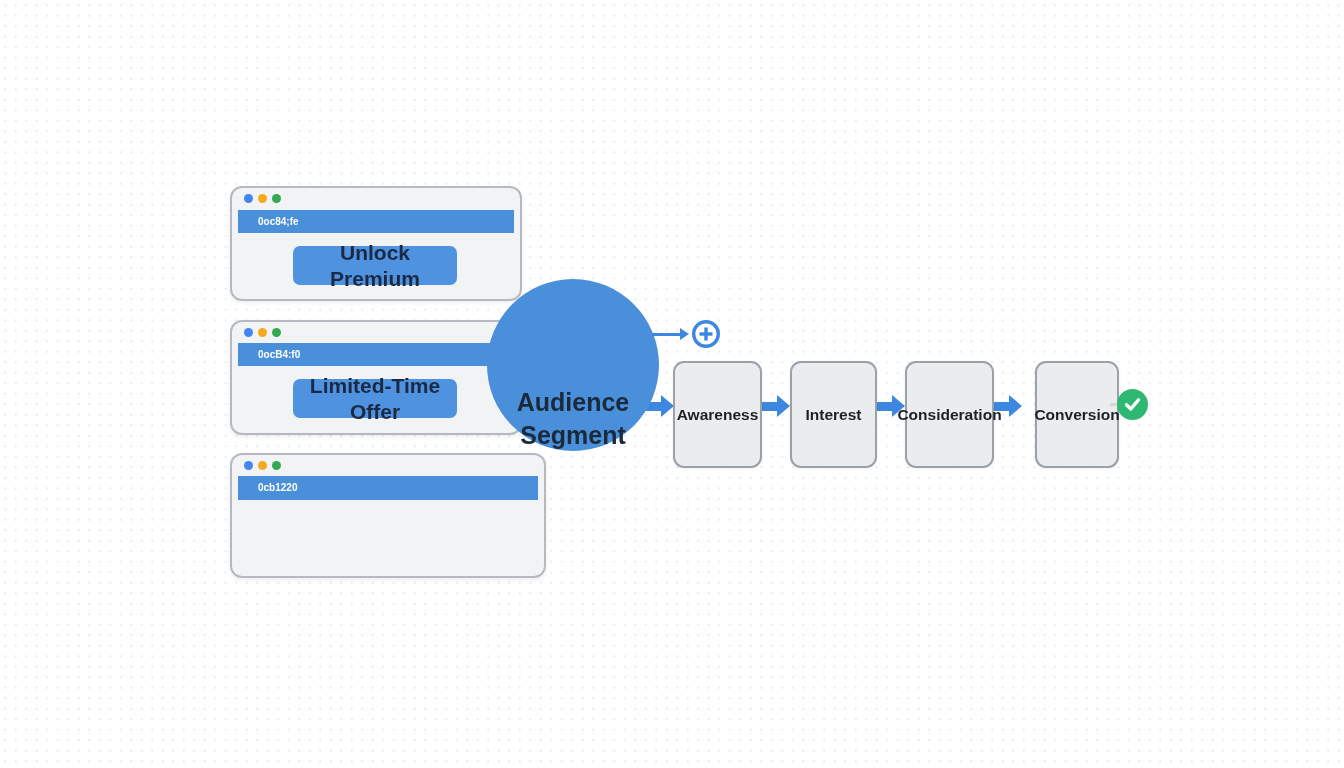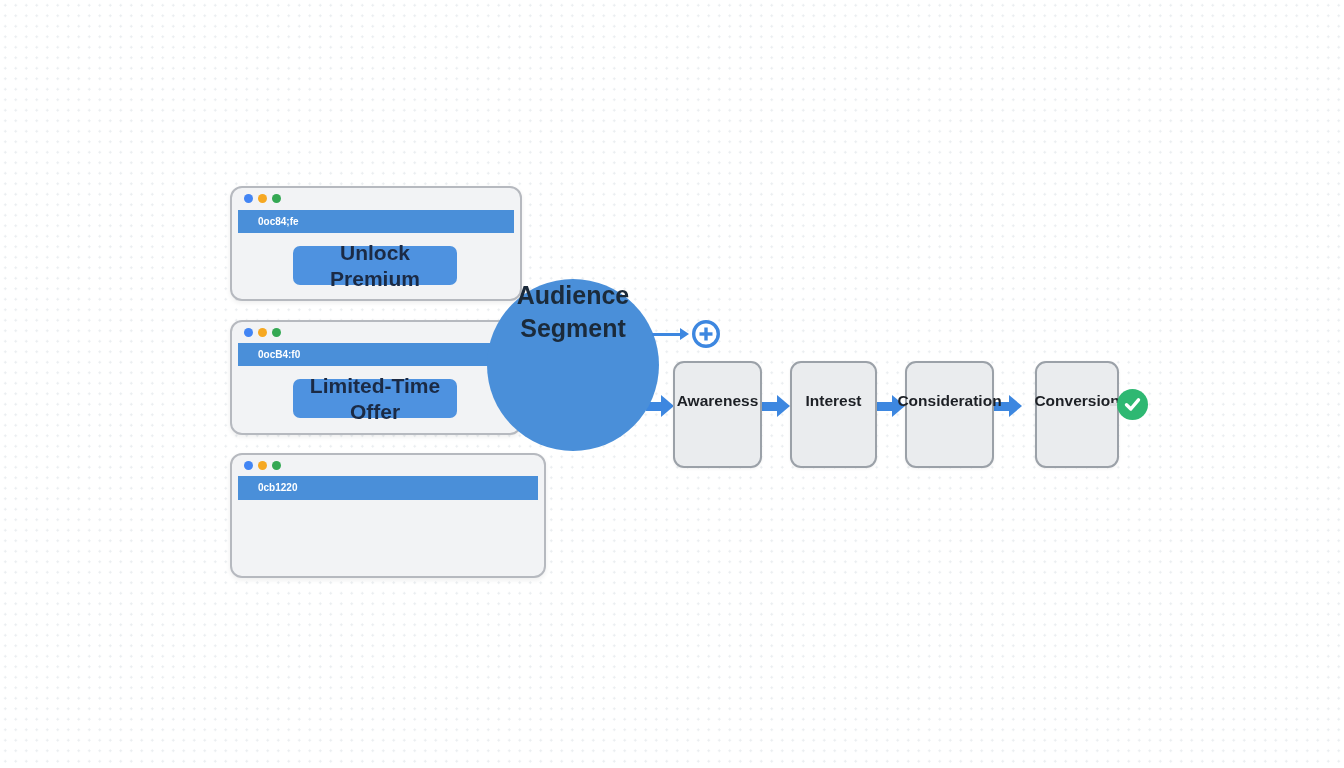--- a/index.html
+++ b/index.html
@@ -49,40 +49,40 @@
     border:none; font-family:inherit;
   }
   .win-1 .cta { left:61px; top:58px; width:164px; height:39px; }
   .win-2 .cta { left:61px; top:57px; width:164px; height:39px; }
   .win-3 .cta { left:210px; top:54px; width:86px; height:61px; padding:4px; }
 
   
   .segment-circle {
     position:absolute; left:487px; top:279px; width:172px; height:172px;
     background:#4a8fd9; border-radius:50%; z-index:5;
-    display:flex; align-items:flex-start; justify-content:center;
+    display:flex; align-items:flex-end; justify-content:center;
     text-align:center; color:#1b2a3a; font-weight:700;
     font-size:25px; line-height:1.3;
   }
 
   
   .thin-arrow-line { position:absolute; left:652px; top:333px; width:29px; height:3px; background:#3d87e0; z-index:6; }
   .thin-arrow-head {
     position:absolute; left:680px; top:328px; width:0; height:0; z-index:6;
     border-left:9px solid #3d87e0; border-top:6px solid transparent; border-bottom:6px solid transparent;
   }
   .add-icon-wrap { position:absolute; left:691px; top:319px; width:30px; height:30px; z-index:6; cursor:pointer; }
 
   
   .stage {
     position:absolute; top:361px; height:107px;
     background:#eaecee; border:2px solid #9ba1a8; border-radius:11px;
     box-shadow:0 1px 3px rgba(0,0,0,0.06);
     display:flex; justify-content:center;
-    padding-top:29px;
+    padding-top:43px;
     font-weight:700; font-size:15.5px; color:#1d2025; white-space:nowrap;
   }
   .stage-0 { left:673px;  width:89px; }
   .stage-1 { left:790px;  width:87px; }
   .stage-2 { left:905px;  width:89px; }
   .stage-3 { left:1023px; width:84px;margin-left:12px; }
 
   
   .flow-arrow { position:absolute; top:395px; width:28px; height:22px; }
   .flow-arrow .shaft { position:absolute; left:0; top:6.5px; width:15px; height:9px; background:#3d87e0; }

